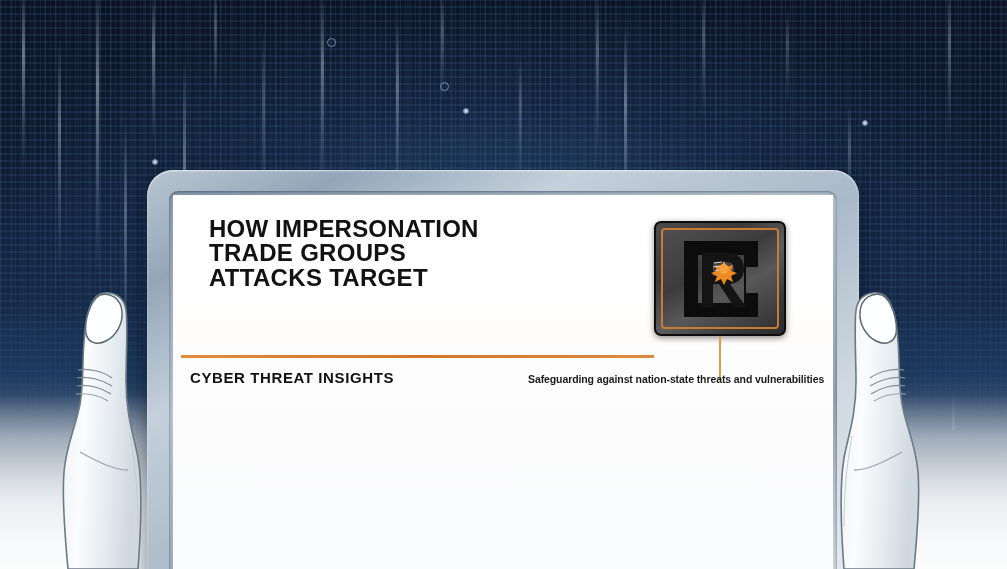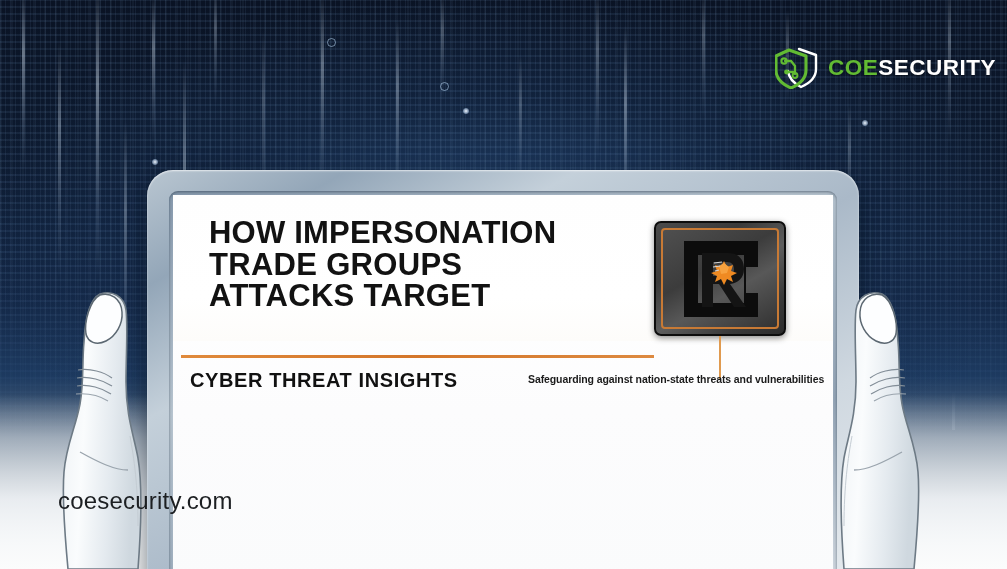--- a/index.html
+++ b/index.html
@@ -103,21 +103,21 @@
   }
 
   
   .headline-band {
     position:absolute; left:0; top:0; right:0; height:146px;
     background:linear-gradient(180deg,#fefefe 0%,#ffffff 70%,#fdfcfa 100%);
   }
   .headline {
     position:absolute; left:36px; top:22px;
     width:430px;
-    font-size:31px; font-weight:bold;
+    font-size:24px; font-weight:bold;
     letter-spacing:0.3px;
     line-height:1.02;
     color:#121212;
     text-transform:uppercase;
     font-stretch:condensed;
   }
   .headline span { display:block; white-space:nowrap; }
   .headline .l1 { letter-spacing:0.2px; }
 
   .emblem {
@@ -143,21 +143,21 @@
     position:absolute; left:8px; top:160px; width:473px; height:2.5px;
     background:linear-gradient(90deg,#e08a3c 0%,#d4762a 50%,#dd8a40 100%);
   }
   .rule-drop {
     position:absolute; left:546px; top:141px; width:2px; height:43px;
     background:#e09a4f;
   }
 
   .kicker {
     position:absolute; left:17px; top:174px;
-    font-size:20px; font-weight:bold; letter-spacing:0.6px;
+    font-size:15px; font-weight:bold; letter-spacing:0.6px;
     color:#111111; text-transform:uppercase;
     white-space:nowrap;
   }
   .tagline {
     position:absolute; left:355px; top:178px;
     width:282px;
     font-size:10.5px; font-weight:bold;
     color:#1b1b1b; letter-spacing:-0.1px;
     text-align:left;
     white-space:nowrap;
@@ -202,36 +202,20 @@
     <div class="streak" style="left:952px; top:390px; height:150px; opacity:.22;"></div>
     <div class="dot" style="left:463px; top:108px;"></div>
     <div class="dot" style="left:862px; top:120px;"></div>
     <div class="dot" style="left:152px; top:159px;"></div>
     <div class="ring" style="left:440px; top:82px;"></div>
     <div class="ring" style="left:327px; top:38px;"></div>
   </div>
 
   <div class="bg-bottomfade"></div>
 
-  <div class="brand">
-    <span>
-      <svg class="brand-shield" viewBox="0 0 44 42" aria-hidden="true">
-        <path d="M24 2 L41 8 V22 C41 31 33 37 26 40 C20 37 14 32 13 24" fill="none" stroke="#ffffff" stroke-width="2.4" stroke-linejoin="round" stroke-linecap="round"></path>
-        <path d="M14 3 L31 9 V23 C31 32 23 38 16 41 C9 38 1 32 1 23 V9 Z" fill="none" stroke="#62bb33" stroke-width="3.1" stroke-linejoin="round"></path>
-        <path d="M10 14 L16 14 L20 19 L20 27" fill="none" stroke="#62bb33" stroke-width="2.3" stroke-linecap="round"></path>
-        <path d="M12 25 L18 25" fill="none" stroke="#62bb33" stroke-width="2.3" stroke-linecap="round"></path>
-        <circle cx="9" cy="14" r="2.6" fill="none" stroke="#62bb33" stroke-width="2.1"></circle>
-        <circle cx="11.5" cy="25" r="2.4" fill="#62bb33"></circle>
-        <circle cx="20" cy="28.5" r="2.4" fill="none" stroke="#62bb33" stroke-width="2"></circle>
-      </svg>
-    </span>
-    <span class="brand-words">
-      <span class="brand-coe">COE</span><span class="brand-sec">SECURITY</span>
-    </span>
-  </div>
 
   <div class="tablet">
     <div class="tablet-inner">
       <div class="screen">
 
         <div class="headline-band"></div>
 
         <div class="headline">
           <span class="l1">HOW IMPERSONATION</span>
           <span>TRADE GROUPS</span>
@@ -319,15 +303,14 @@
         <path d="M36 84 C48 82 62 86 70 92" fill="none" stroke="#828d97" stroke-width="1.2"></path>
         <path d="M35 92 C47 90 61 94 70 100" fill="none" stroke="#828d97" stroke-width="1.2"></path>
         <path d="M35 100 C47 98 60 102 69 108" fill="none" stroke="#828d97" stroke-width="1.2"></path>
         <path d="M34 108 C46 107 58 110 66 115" fill="none" stroke="#9aa4ad" stroke-width="1.1"></path>
         <path d="M38 166 C56 176 72 184 86 184" fill="none" stroke="#9aa4ad" stroke-width="1.3"></path>
         <path d="M88 150 C92 172 96 200 96 240" fill="none" stroke="#c4ccd3" stroke-width="1"></path>
       </g>
     </svg>
   </div>
 
-  <div class="site-url">coesecurity.com</div>
 
 </div>
 
 </body></html>

